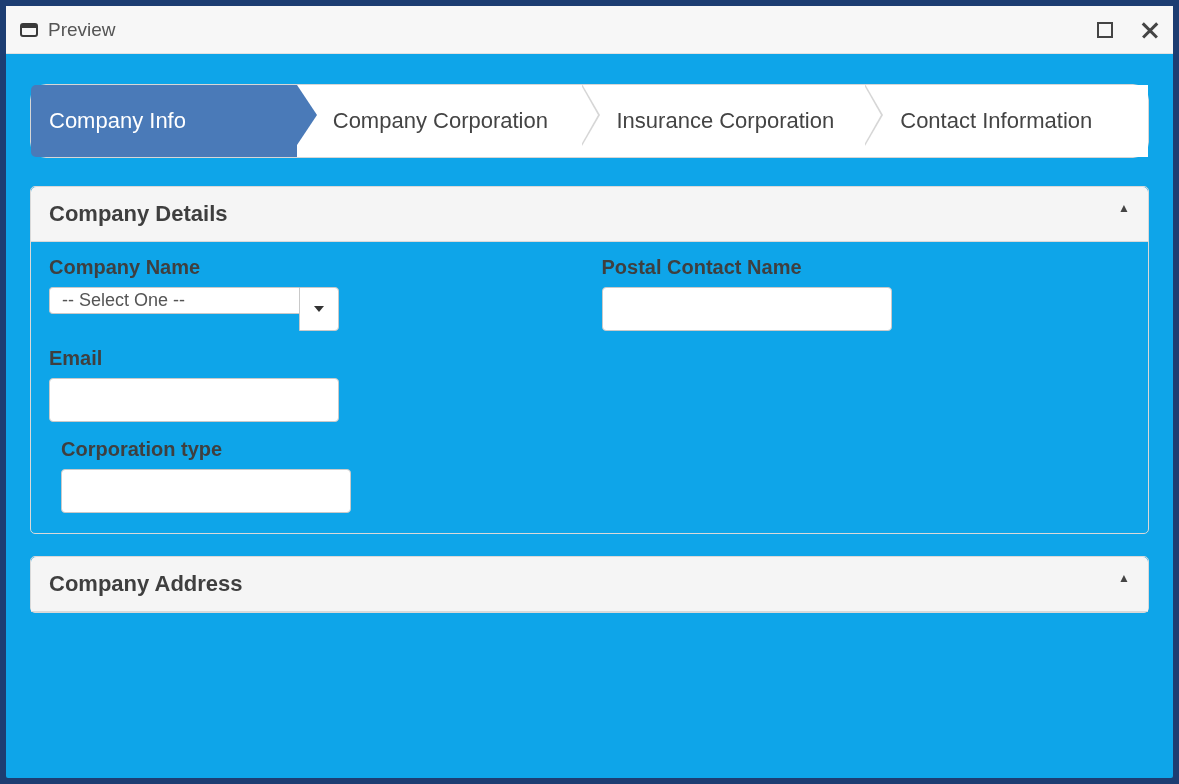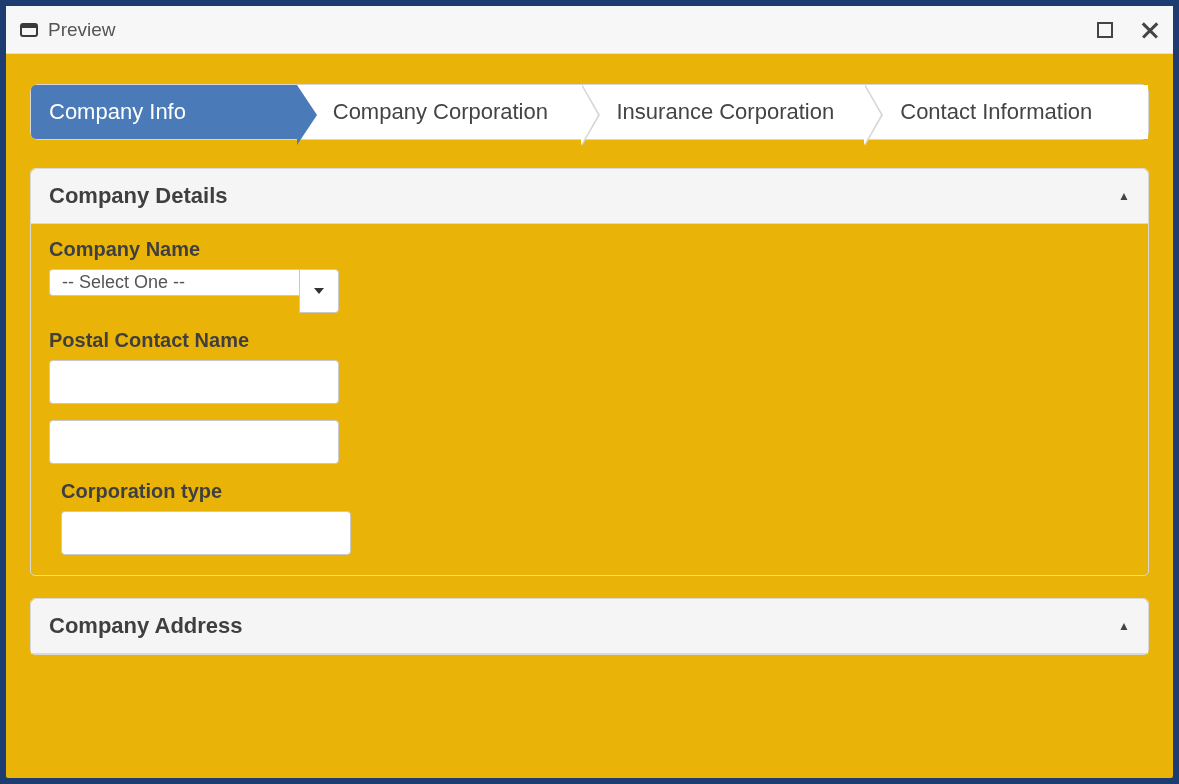--- a/index.html
+++ b/index.html
@@ -9,21 +9,21 @@
     }
     body {
       font-family: "Segoe UI", Arial, sans-serif;
       background: #1d3d72;
       width: 1179px;
       height: 784px;
       overflow: hidden;
     }
     .window {
       margin: 6px;
-      background: #eab308;
+      background: #0ea5e9;
       width: 1167px;
       height: 772px;
       display: flex;
       flex-direction: column;
       border-radius: 2px;
     }
     .titlebar {
       height: 48px;
       background: #f7f7f7;
       border-bottom: 1px solid #e2e2e2;
@@ -85,23 +85,23 @@
 
     .content {
       padding: 30px 24px 30px 24px;
       overflow: auto;
     }
 
     
     .wizard {
       display: flex;
       border: 1px solid #d6d6d6;
-      border-radius: 8px;
+      border-radius: 16px;
       overflow: visible;
-      height: 56px;
+      height: 74px;
       margin-bottom: 28px;
     }
     .wizard-step {
       flex: 1;
       position: relative;
       display: flex;
       align-items: center;
       padding-left: 36px;
       font-size: 22px;
       color: #444;
@@ -155,39 +155,38 @@
     
     .section {
       border: 1px solid #d9d9d9;
       border-radius: 5px;
       margin-bottom: 22px;
     }
     .section-header {
       background: #f5f5f5;
       padding: 14px 18px;
       display: flex;
-      align-items: center;
       justify-content: space-between;
       border-bottom: 1px solid #d9d9d9;
       border-radius: 5px 5px 0 0;
     }
     .section-title {
       font-size: 22px;
       font-weight: 700;
       color: #3f3f3f;
     }
     .collapse-icon {
       font-size: 12px;
       color: #444;
       cursor: pointer;
     }
     .section-body {
       padding: 14px 18px 20px 18px;
       display: grid;
-      grid-template-columns: repeat(1, 1fr);
+      grid-template-columns: repeat(2, 1fr);
       gap: 16px 24px;
     }
     .field {
       display: flex;
       flex-direction: column;
     }
     .field-label {
       font-size: 20px;
       font-weight: 700;
       color: #3f3f3f;
@@ -287,20 +286,21 @@
             <div class="select-btn">
               <div class="tri"></div>
             </div>
           </div>
         </div>
         <div class="field">
           <div class="field-label">Postal Contact Name</div>
           <input class="input" type="text" value="" style="">
         </div>
         <div class="field">
+          <div class="field-label">Email</div>
           <input class="input" type="text" value="" style="">
         </div>
         <div class="field full-row">
           <div class="field-label">Corporation type</div>
           <input class="input" type="text" value="" style="">
         </div>
       </div>
     </div>
 
     <div class="section">

